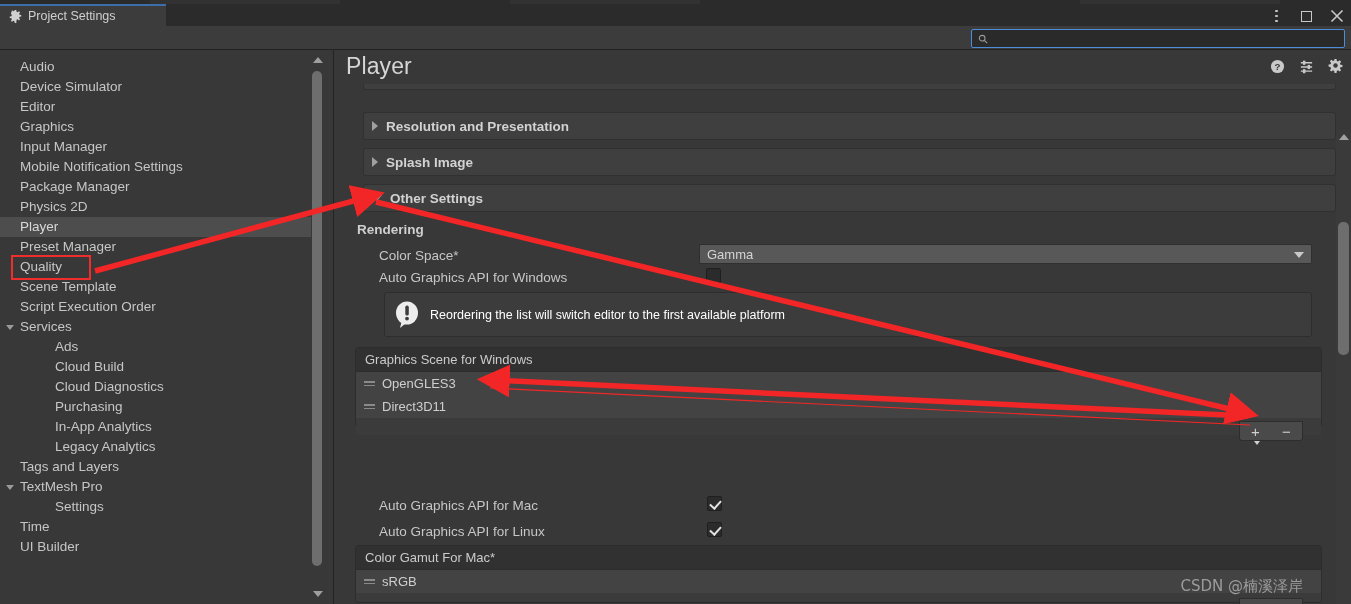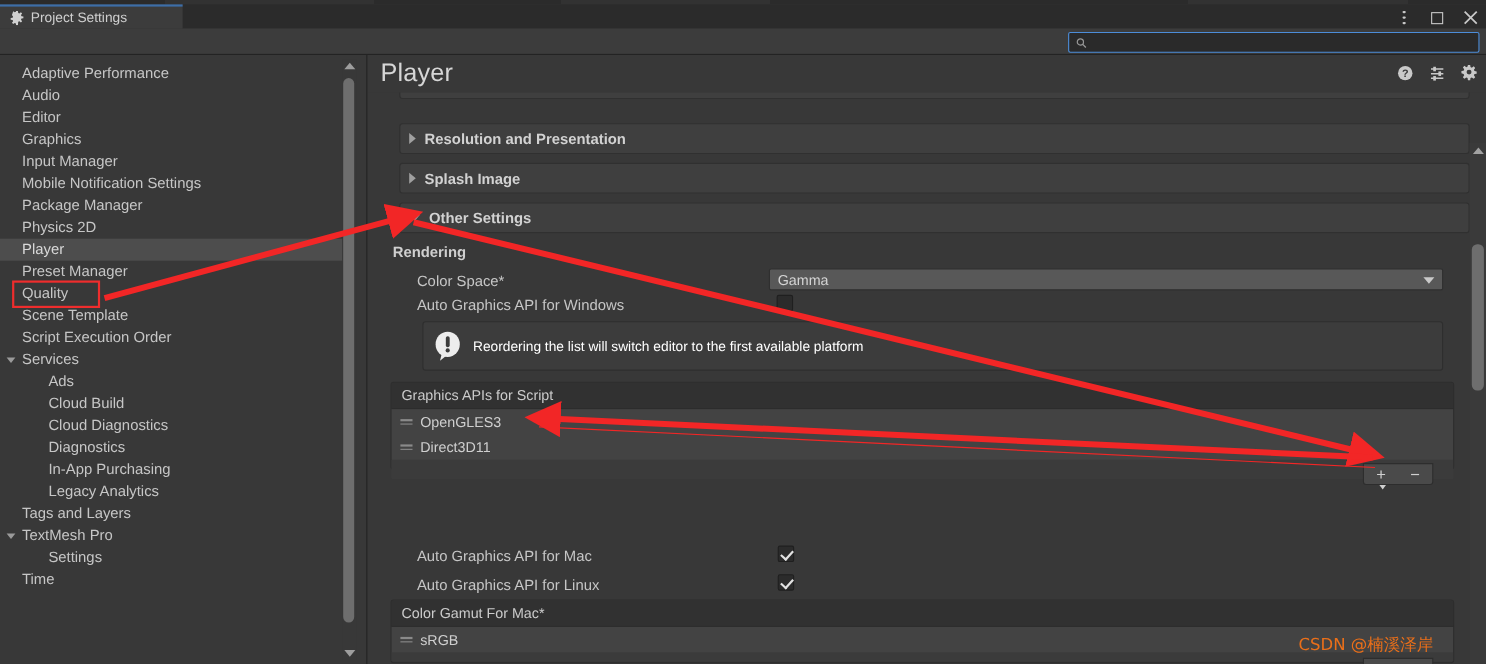--- a/index.html
+++ b/index.html
@@ -70,21 +70,21 @@
     position: absolute; left: 0; top: 50px; width: 334px; height: 554px;
     background: #383838; border-right: 1px solid #232323;
     overflow: hidden;
   }
   .sb-list { position: absolute; left: 0; top: 7px; width: 318px; }
   .sb-item {
     position: relative; height: 20px; line-height: 20px;
     font-size: 13.5px; color: #c6c6c6; white-space: nowrap;
     padding-left: 20px; cursor: default;
   }
-  .sb-item.lvl1 { padding-left: 44px; }
+  .sb-item.lvl1 { padding-left: 55px; }
   .sb-item.sel { background: #4d4d4d; color: #d8d8d8; }
   .sb-item .tri {
     position: absolute; left: 6px; top: 7.5px;
     width: 0; height: 0;
     border-left: 4.5px solid transparent; border-right: 4.5px solid transparent;
     border-top: 5px solid #9a9a9a;
   }
   
   .sb-scroll {
     position: absolute; right: 9px; top: 4px; width: 13px; height: 546px;
@@ -224,21 +224,21 @@
   
   .redbox {
     position: absolute; border: 2px solid #ef2d2d; pointer-events: none;
   }
   .overlay-svg {
     position: absolute; left: 0; top: 0; width: 1351px; height: 604px;
     pointer-events: none;
   }
   .watermark {
     position: absolute; right: 48px; bottom: 8px;
-    font-size: 15px; color: #f97316; opacity: .92;
+    font-size: 15px; color: #a3a3a3; opacity: .92;
     font-family: "DejaVu Sans", sans-serif;
   }
 </style>
 </head>
 <body>
 
 <div id="app">
 
   <div class="top-strip">
     <div class="seg" style="left:150px;width:190px;"></div>
@@ -278,44 +278,45 @@
       <svg class="mag" viewBox="0 0 12 12">
         <circle cx="5" cy="5" r="3.4" fill="none" stroke="#bdbdbd" stroke-width="1.3"></circle>
         <path d="M7.6 7.6 L11 11" stroke="#bdbdbd" stroke-width="1.4"></path>
       </svg>
       <input type="text" value="" placeholder="" style="">
     </div>
   </div>
 
   <div class="sidebar">
     <div class="sb-list" id="sb-list">
-        <div class="sb-item"><span>Adaptive Performance</span></div>
         <div class="sb-item"><span>Audio</span></div>
+        <div class="sb-item"><span>Device Simulator</span></div>
         <div class="sb-item"><span>Editor</span></div>
         <div class="sb-item"><span>Graphics</span></div>
         <div class="sb-item"><span>Input Manager</span></div>
         <div class="sb-item"><span>Mobile Notification Settings</span></div>
         <div class="sb-item"><span>Package Manager</span></div>
         <div class="sb-item"><span>Physics 2D</span></div>
         <div class="sb-item sel"><span>Player</span></div>
         <div class="sb-item"><span>Preset Manager</span></div>
         <div class="sb-item"><span>Quality</span></div>
         <div class="sb-item"><span>Scene Template</span></div>
         <div class="sb-item"><span>Script Execution Order</span></div>
         <div class="sb-item"><span class="tri"></span><span>Services</span></div>
         <div class="sb-item lvl1"><span>Ads</span></div>
         <div class="sb-item lvl1"><span>Cloud Build</span></div>
         <div class="sb-item lvl1"><span>Cloud Diagnostics</span></div>
-        <div class="sb-item lvl1"><span>Diagnostics</span></div>
-        <div class="sb-item lvl1"><span>In-App Purchasing</span></div>
+        <div class="sb-item lvl1"><span>Purchasing</span></div>
+        <div class="sb-item lvl1"><span>In-App Analytics</span></div>
         <div class="sb-item lvl1"><span>Legacy Analytics</span></div>
         <div class="sb-item"><span>Tags and Layers</span></div>
         <div class="sb-item"><span class="tri"></span><span>TextMesh Pro</span></div>
         <div class="sb-item lvl1"><span>Settings</span></div>
         <div class="sb-item"><span>Time</span></div>
+        <div class="sb-item"><span>UI Builder</span></div>
       </div>
     <div class="sb-scroll">
       <span class="arw-up"></span>
       <span class="thumb"></span>
       <span class="arw-dn"></span>
     </div>
   </div>
 
   <div class="main">
     <div class="panel-title-row">
@@ -375,21 +376,21 @@
         <svg width="26" height="28" viewBox="0 0 26 28">
           <ellipse cx="12" cy="12" rx="11" ry="11.5" fill="#ededed"></ellipse>
           <path d="M7 19 L5 27 L13 20.5 Z" fill="#ededed"></path>
           <rect x="10.3" y="4.6" width="3.5" height="10" rx="1.7" fill="#3c3c3c"></rect>
           <circle cx="12" cy="17.6" r="1.9" fill="#3c3c3c"></circle>
         </svg>
         <span class="itxt">Reordering the list will switch editor to the first available platform</span>
       </div>
 
       <div class="listbox" style="left:20px;top:263px;width:967px;height:80px;">
-        <div class="lb-head">Graphics APIs for Script</div>
+        <div class="lb-head">Graphics Scene for Windows</div>
         <div class="lb-body">
           <div class="lb-row">
             <span class="lb-grip">
                 <i></i>
                 <i></i>
               </span>
             <span>OpenGLES3</span>
           </div>
           <div class="lb-row">
             <span class="lb-grip">

